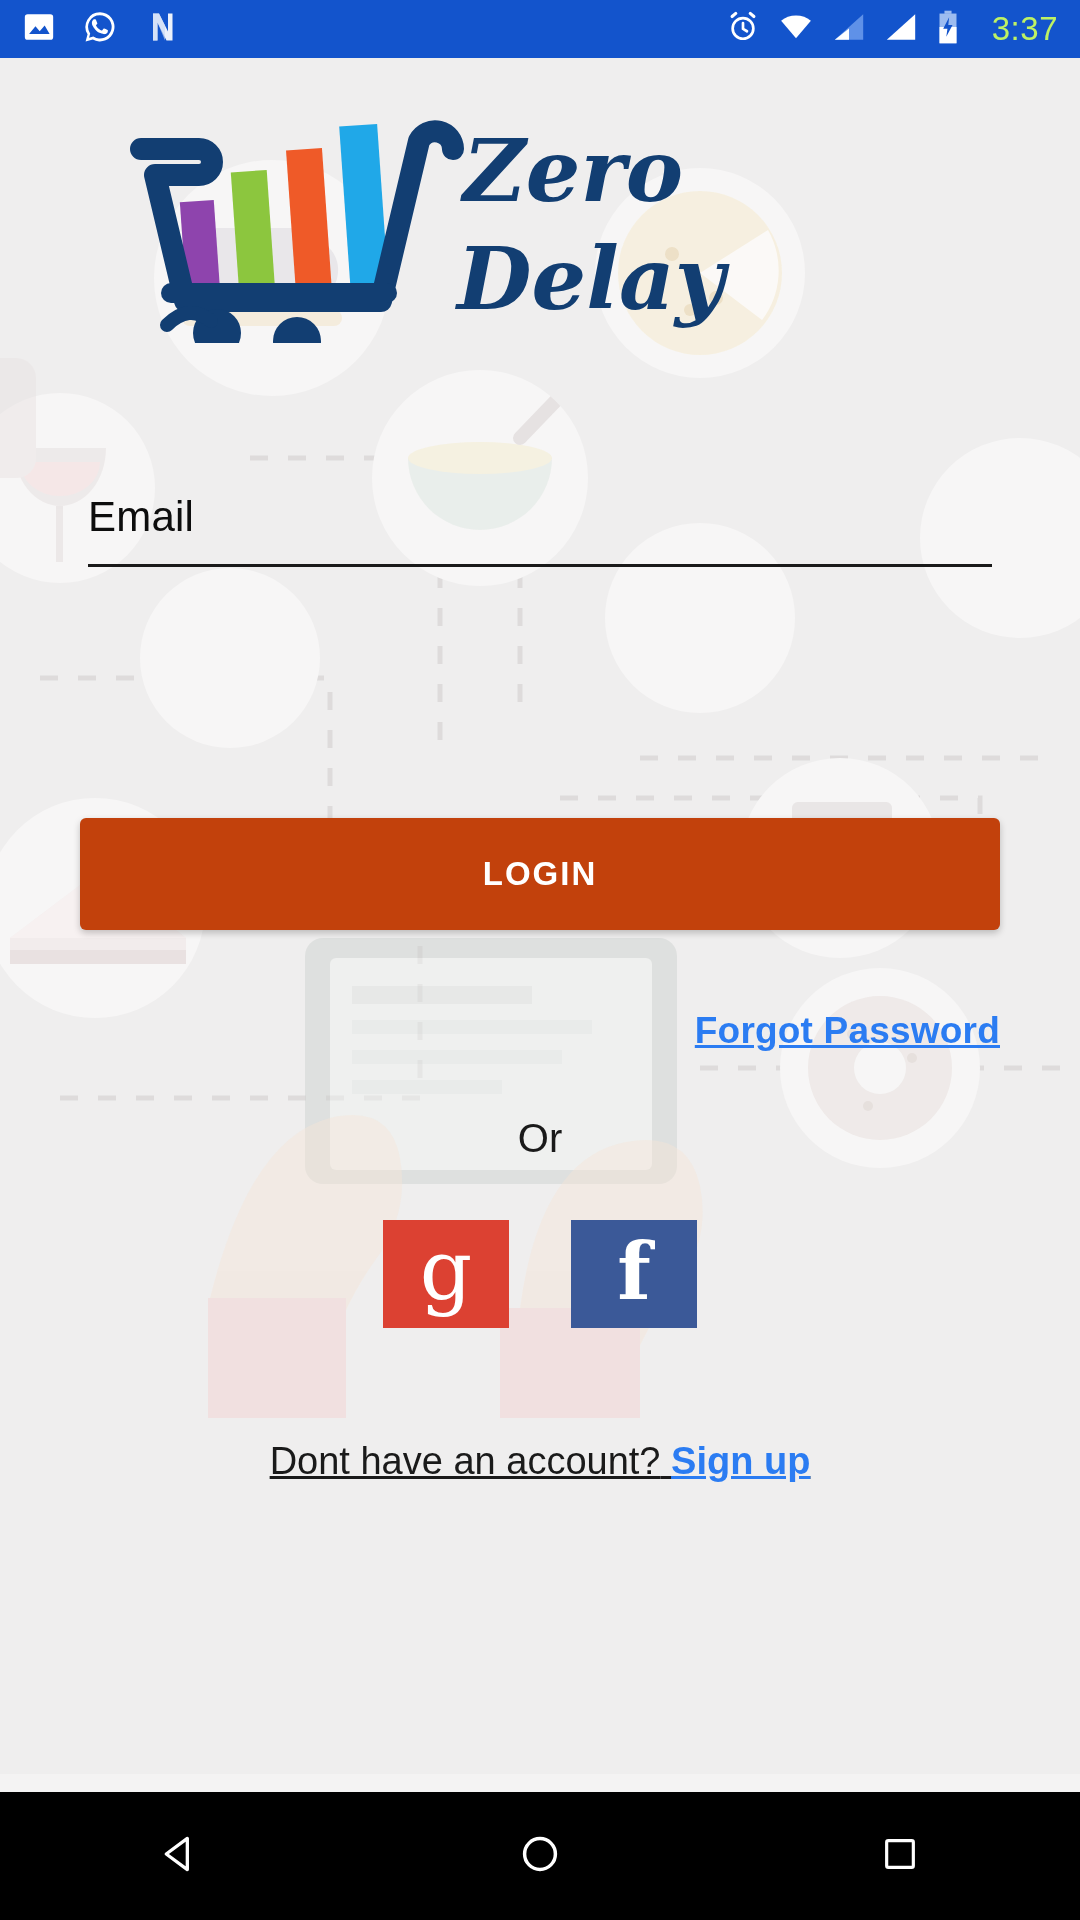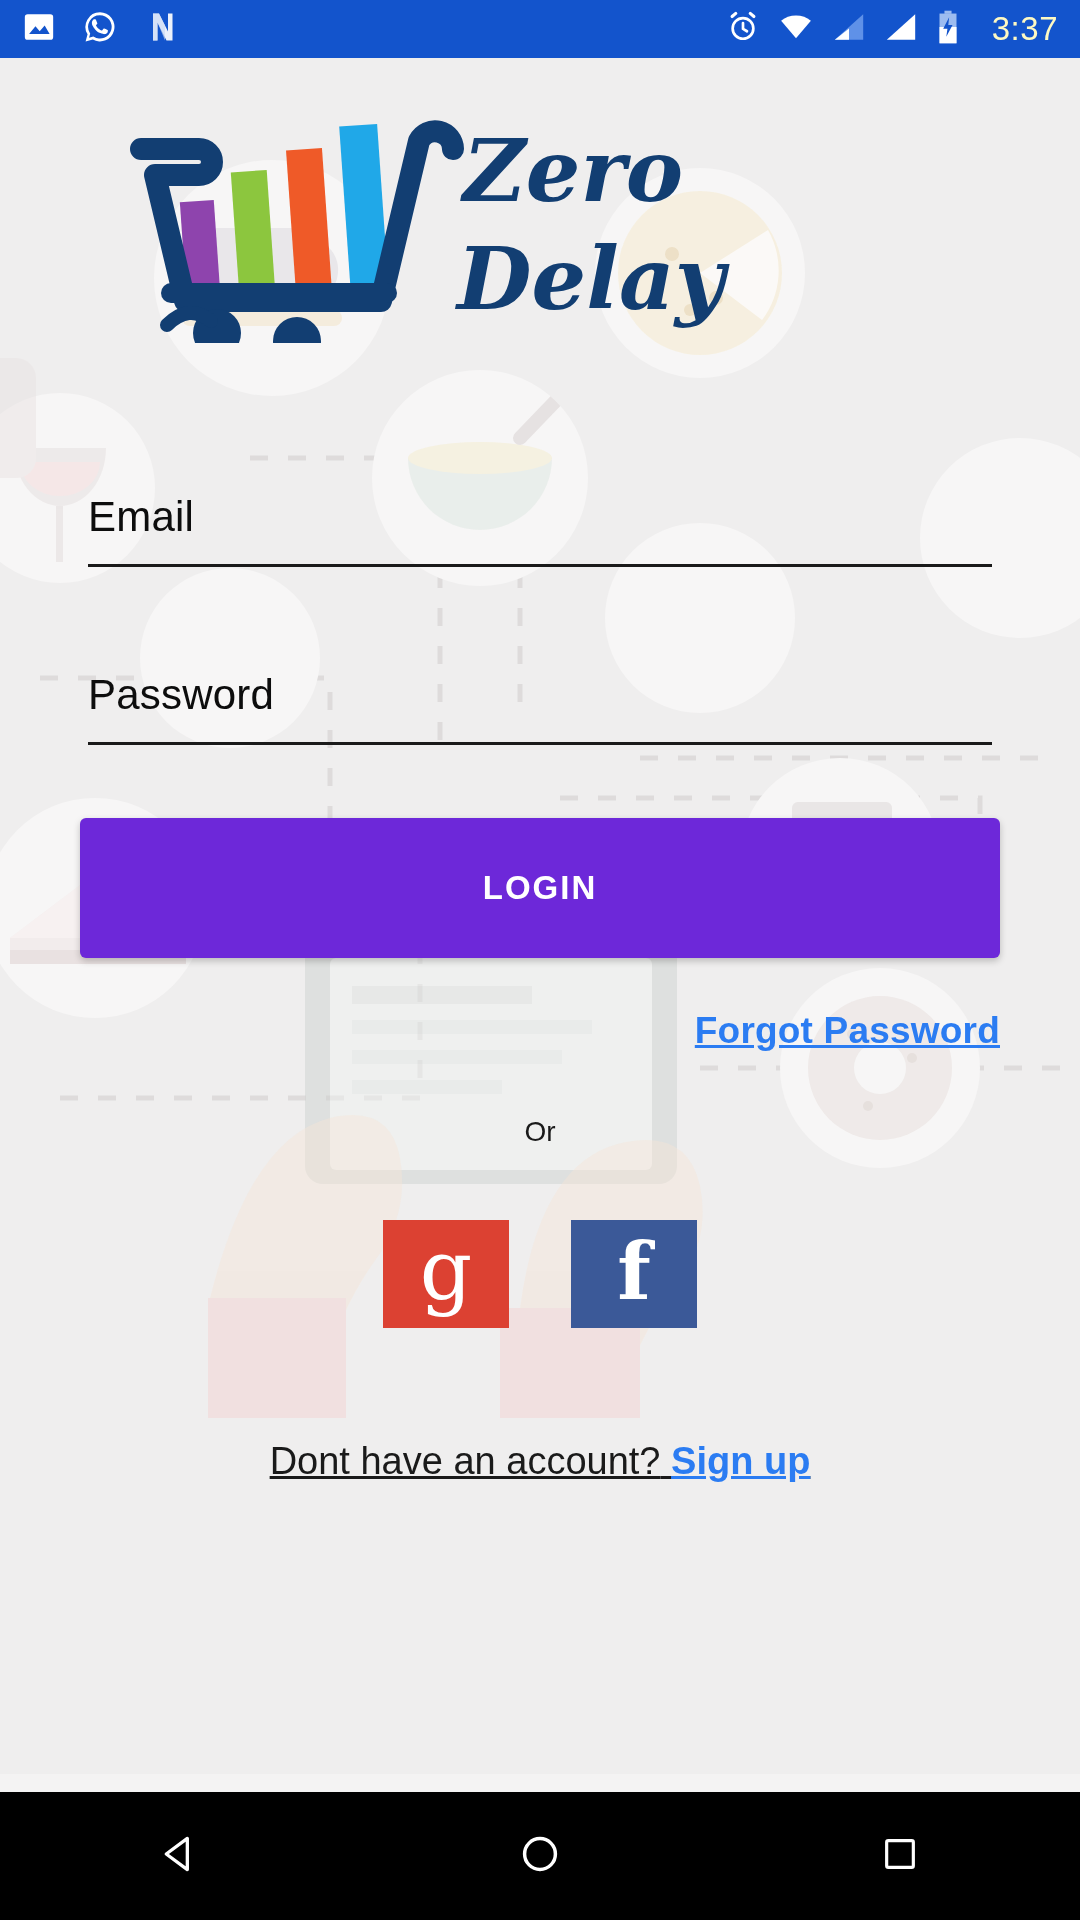--- a/index.html
+++ b/index.html
@@ -7,21 +7,21 @@
     width:1080px; height:1920px;
     font-family:"Liberation Sans", sans-serif;
     background:#efeeee; overflow:hidden;
   }
   .phone { position:relative; width:1080px; height:1920px; background:#efeeee; }
 
   
   .statusbar {
     position:absolute; top:0; left:0; width:1080px; height:58px;
     background:#1354cc; display:flex; align-items:center;
-    padding:0 22px; color:#fef9c3;
+    padding:0 22px; color:#bef264;
   }
   .sb-left { display:flex; align-items:center; gap:26px; }
   .sb-right { margin-left:auto; display:flex; align-items:center; gap:18px; }
   .sb-time { font-size:33px; font-weight:400; letter-spacing:0.5px; margin-left:14px; }
   .ico { display:block; }
 
   
   .bg-art { position:absolute; top:58px; left:0; width:1080px; height:1400px; overflow:hidden; }
   .bg-art svg { position:absolute; top:0; left:0; }
 
@@ -38,37 +38,37 @@
   }
   .field-email { top:438px; }
   .field-pass  { top:616px; }
   .field-label {
     font-size:42px; color:#0d0d0d; font-weight:400;
     line-height:1; padding-bottom:26px; letter-spacing:0.2px;
   }
   .field-underline { height:3px; background:#1a1a1a; width:100%; }
 
   .login-btn {
-    position:absolute; left:80px; top:760px; width:920px; height:140px;
-    background:#6d28d9; border:none; border-radius:6px;
+    position:absolute; left:80px; top:760px; width:920px; height:112px;
+    background:#c2410c; border:none; border-radius:6px;
     color:#ffffff; font-size:33px; font-weight:700; letter-spacing:2px;
     font-family:"Liberation Sans", sans-serif;
     box-shadow:0 3px 7px rgba(0,0,0,0.22);
     cursor:pointer;
   }
 
   .forgot {
     position:absolute; right:80px; top:952px;
     font-size:37px; color:#2b7cf2; font-weight:700;
     text-decoration:underline; cursor:pointer; letter-spacing:0.2px;
   }
 
   .or-text {
     position:absolute; top:1058px; left:0; width:1080px; text-align:center;
-    font-size:28px; color:#1a1a1a;
+    font-size:40px; color:#1a1a1a;
   }
 
   .social-row {
     position:absolute; top:1162px; left:0; width:1080px;
     display:flex; justify-content:center; gap:62px;
   }
   .social-btn {
     width:126px; height:108px; display:flex; align-items:center; justify-content:center;
     cursor:pointer;
   }
@@ -299,24 +299,20 @@
         <text x="358" y="108" font-family="DejaVu Serif, serif" font-size="86" font-weight="bold" font-style="italic" fill="#123e72">Zero</text>
         <text x="352" y="216" font-family="DejaVu Serif, serif" font-size="86" font-weight="bold" font-style="italic" fill="#123e72">Delay</text>
       </svg>
     </div>
 
     <div class="field field-email">
       <div class="field-label">Email</div>
       <div class="field-underline"></div>
     </div>
 
-    <div class="field field-pass">
-      <div class="field-label">Password</div>
-      <div class="field-underline"></div>
-    </div>
 
     <button class="login-btn">LOGIN</button>
 
     <div class="forgot">Forgot Password</div>
 
     <div class="or-text">Or</div>
 
     <div class="social-row">
       <div class="social-btn btn-google">
         <span class="g-glyph">g</span>

